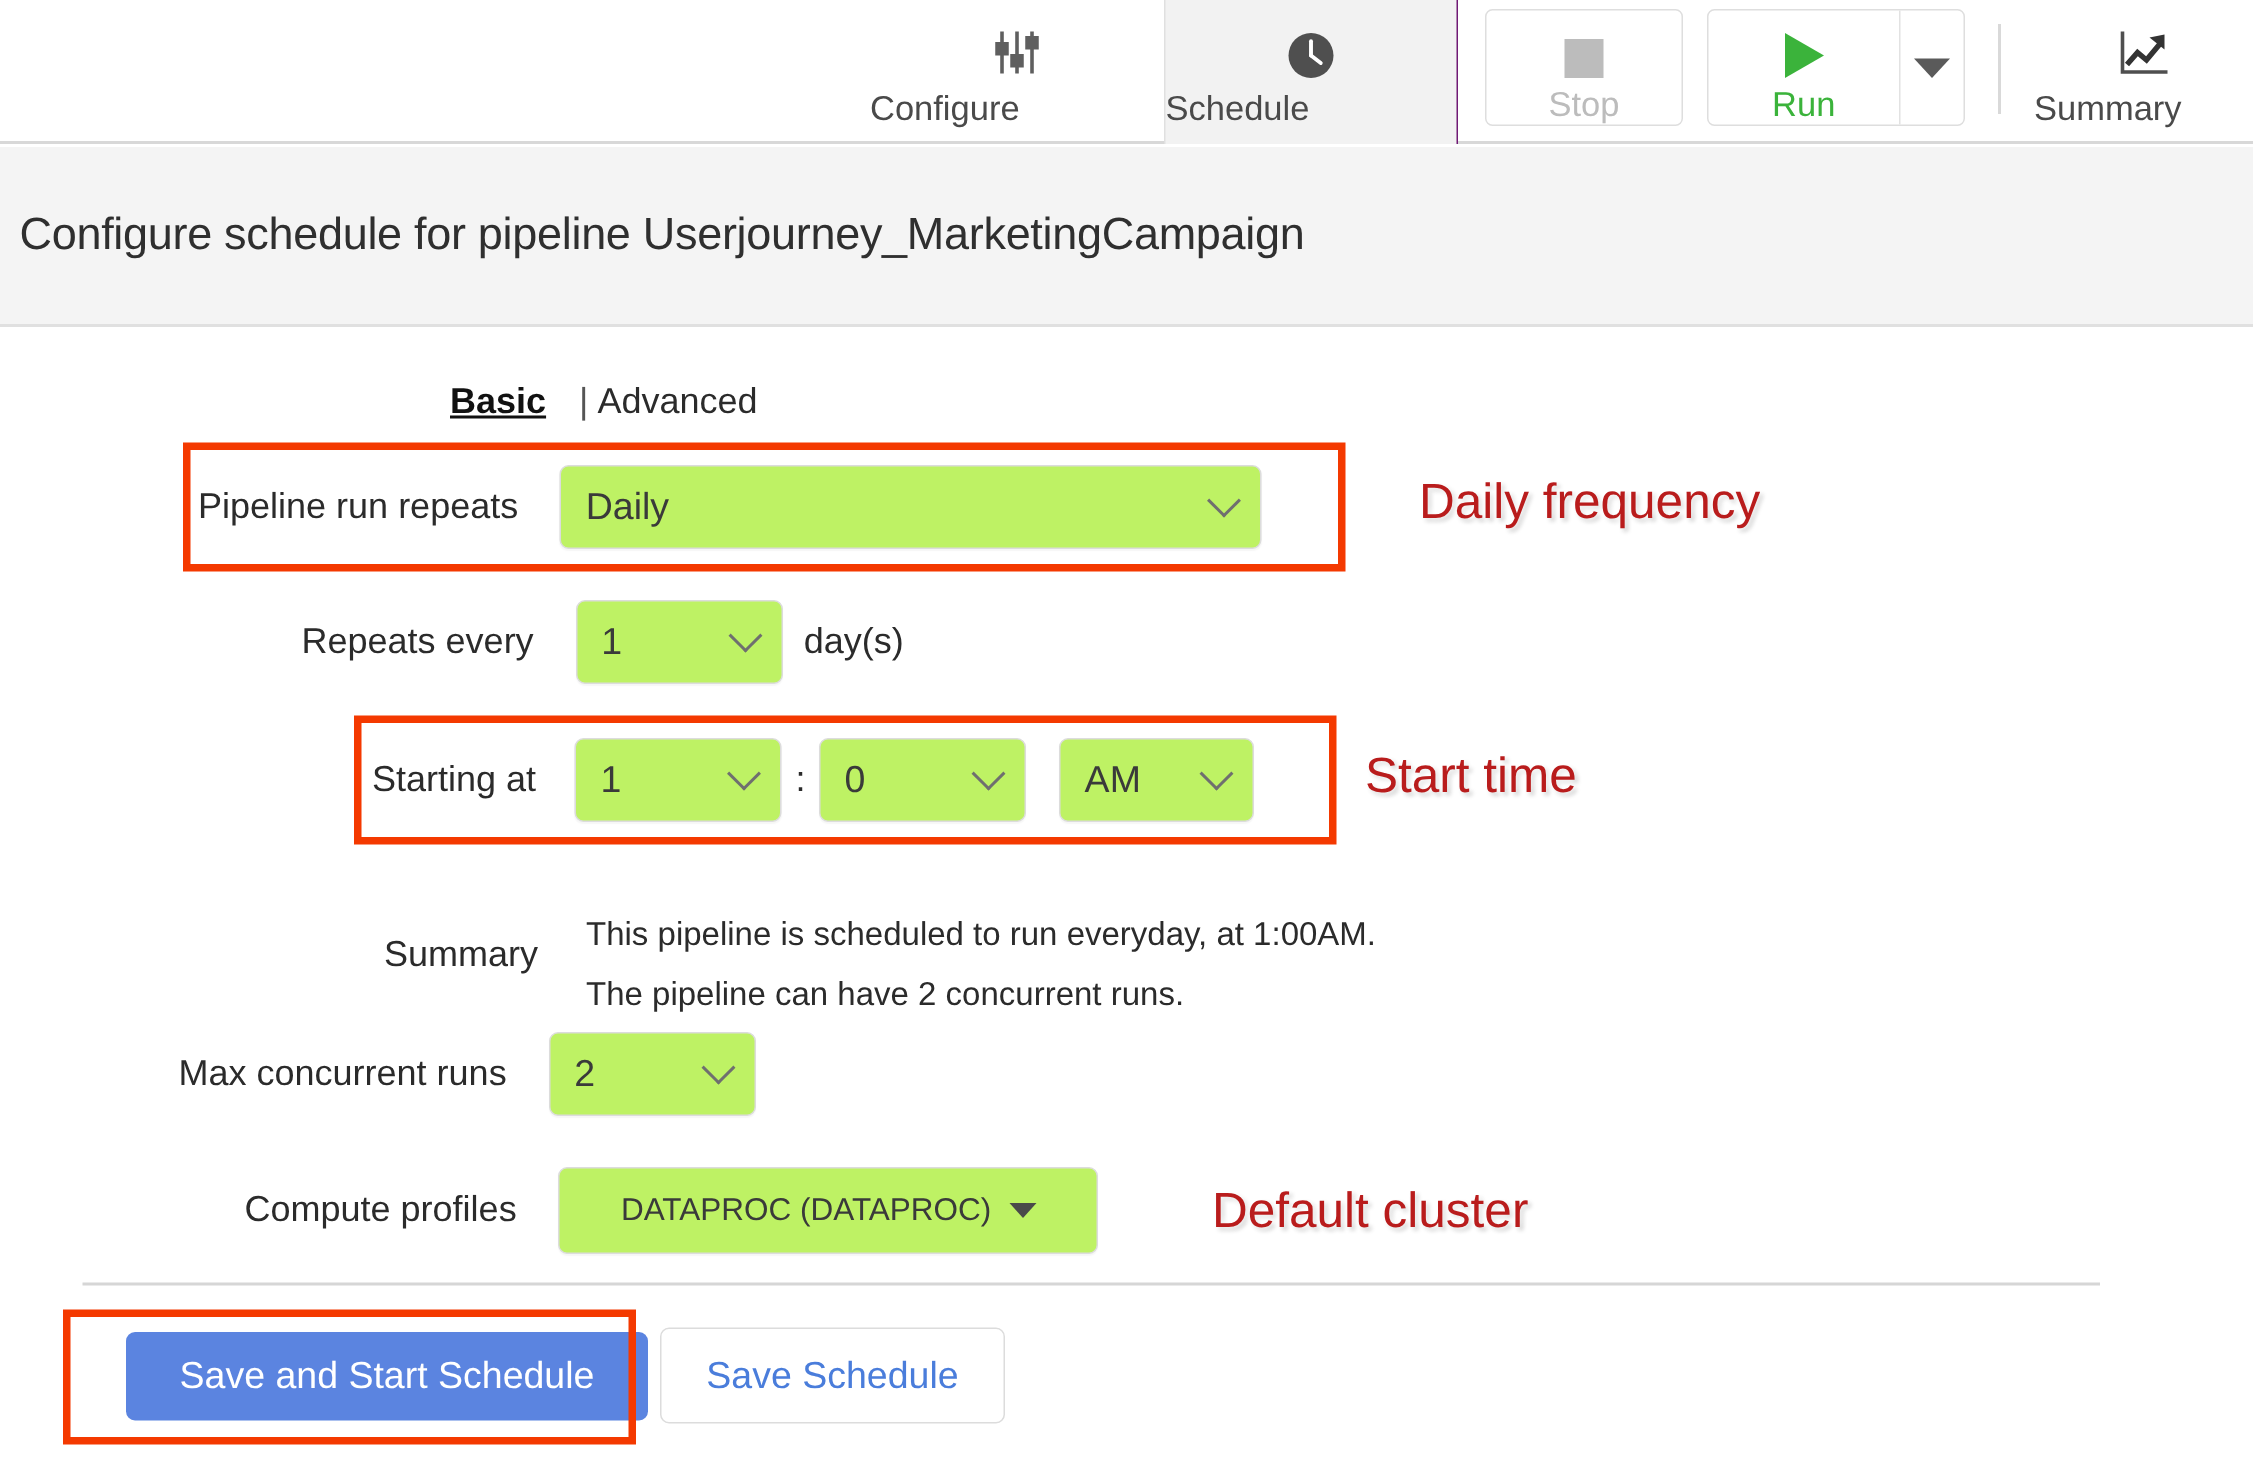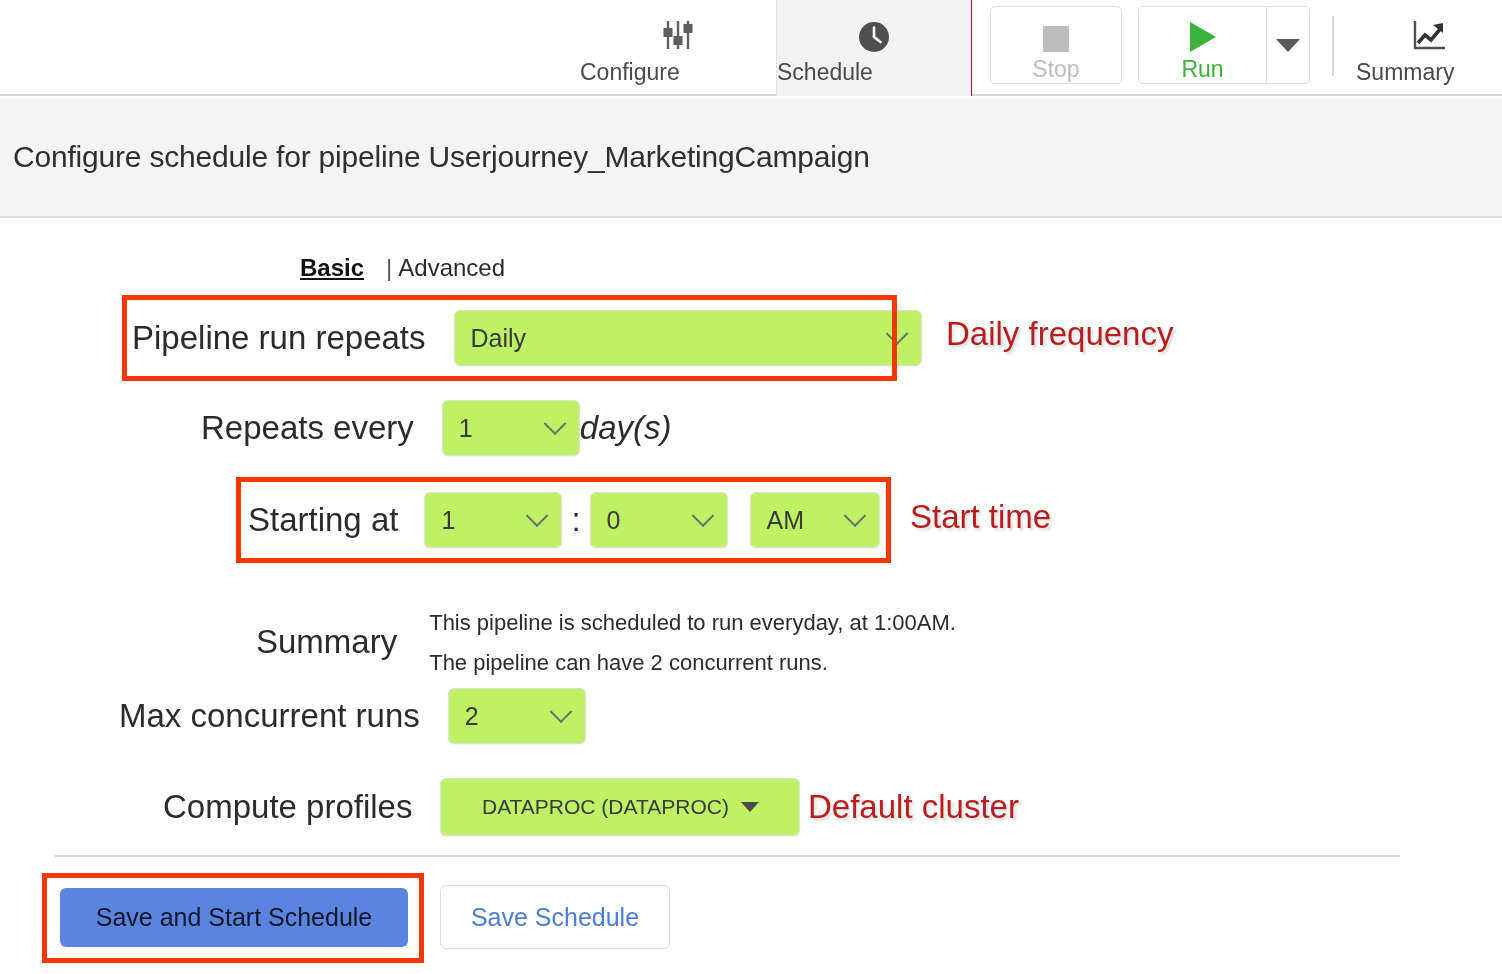--- a/index.html
+++ b/index.html
@@ -78,21 +78,21 @@
 
   
   .form { position: absolute; top: 218px; left: 0; width: 1502px; }
 
   .tabs-row { position: absolute; top: 36px; left: 300px; font-size: 24px; color: #222; }
   .tab-basic { font-weight: bold; text-decoration: underline; color:#111; }
   .tab-sep { color:#555; margin: 0 6px 0 22px; }
   .tab-advanced { color:#2b2b2b; }
 
   .row { position: absolute; display: flex; align-items: center; }
-  .lbl { font-size: 33px; color: #2b2b2b; white-space: nowrap; }
+  .lbl { font-size: 24px; color: #2b2b2b; white-space: nowrap; }
 
   .select {
     position: relative;
     border: 1px solid #dcdcdc; border-radius: 6px; background: #bef264;
     display: flex; align-items: center;
     font-size: 25px; color: #3a3a3a;
     padding: 17px 16px;
     box-shadow: 0 1px 1px rgba(0,0,0,0.04);
   }
   .select .val { flex: 1; }
@@ -126,25 +126,26 @@
   .summary-block { position: absolute; }
   .summary-line { font-size: 22px; color: #2b2b2b; line-height: 40px; white-space: nowrap; }
 
   .divider {
     position: absolute; left: 55px; top: 855px;
     width: 1345px; height: 2px; background: #d6d6d6;
   }
 
   .btn-primary {
     position: absolute;
-    background: #5b84e0; color: #0f172a;
+    background: #5b84e0; color: #ffffff;
     border: none; border-radius: 6px;
     font-size: 25px; font-family: "Liberation Sans", sans-serif;
     display:flex; align-items:center; justify-content:center;
     cursor: pointer;
+    margin-left: 24px;
   }
   .btn-secondary {
     position: absolute;
     background: #fff; color: #4a7ddb;
     border: 1px solid #dcdcdc; border-radius: 6px;
     font-size: 25px; font-family: "Liberation Sans", sans-serif;
     display:flex; align-items:center; justify-content:center;
     cursor: pointer;
   }
 </style>
@@ -232,21 +233,21 @@
     </div>
     <div class="hl" style="left:122px; top:77px; width:775px; height:86px;"></div>
     <div class="annot" style="left:946px; top:97px;">Daily frequency</div>
 
     <div class="row" style="top:182px; left:201px;">
       <span class="lbl">Repeats every</span>
       <span class="select" style="width:138px; height:56px; margin-left:28px;">
         <span class="val">1</span>
         <span class="chev"></span>
       </span>
-      <span class="lbl" style="font-style:italic;">day(s)</span>
+      <span class="lbl" style="margin-left:14px;">day(s)</span>
     </div>
 
     <div class="row" style="top:274px; left:248px;">
       <span class="lbl">Starting at</span>
       <span class="select" style="width:138px; height:56px; margin-left:26px;">
         <span class="val">1</span>
         <span class="chev"></span>
       </span>
       <span class="lbl" style="margin:0 9px;">:</span>
       <span class="select" style="width:138px; height:56px;">

